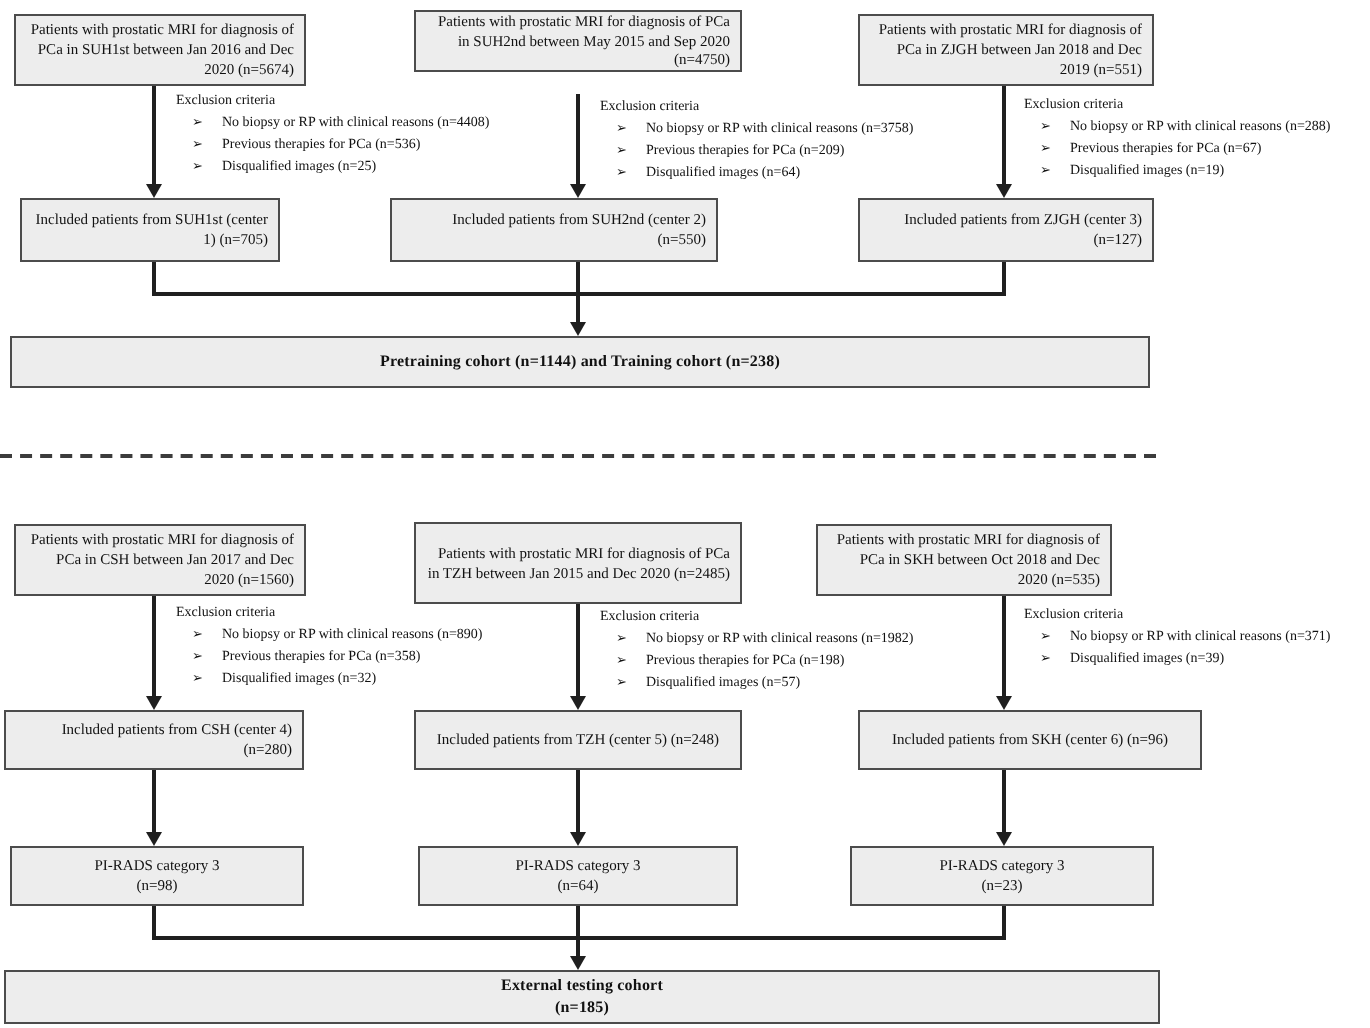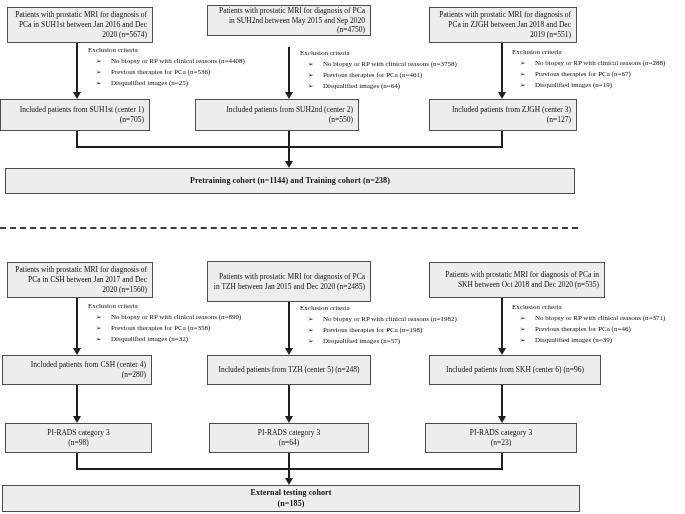--- a/index.html
+++ b/index.html
@@ -59,29 +59,29 @@
 
   <div class="box" style="left:7px;top:7px;width:146px;height:36px">Patients with prostatic MRI for diagnosis of PCa in SUH1st between Jan 2016 and Dec 2020 (n=5674)</div>
   <div class="vline" style="left:76px;top:43px;height:50px"></div>
   <div class="arrowhead" style="left:73px;top:92px"></div>
   <div class="excl" style="left:88px;top:45px">
     <div>Exclusion criteria</div>
     <div class="excl-item"><span class="bullet">➢</span><span>No biopsy or RP with clinical reasons (n=4408)</span></div>
     <div class="excl-item"><span class="bullet">➢</span><span>Previous therapies for PCa (n=536)</span></div>
     <div class="excl-item"><span class="bullet">➢</span><span>Disqualified images (n=25)</span></div>
   </div>
-  <div class="box" style="left:0;top:99px;width:150px;height:32px">Included patients from SUH1st (center 1) (n=705)</div>
+  <div class="box" style="left:10px;top:99px;width:130px;height:32px">Included patients from SUH1st (center 1) (n=705)</div>
 
   <div class="box" style="left:207px;top:5px;width:164px;height:31px">Patients with prostatic MRI for diagnosis of PCa in SUH2nd between May 2015 and Sep 2020 (n=4750)</div>
   <div class="vline" style="left:288px;top:47px;height:46px"></div>
   <div class="arrowhead" style="left:285px;top:92px"></div>
   <div class="excl" style="left:300px;top:48px">
     <div>Exclusion criteria</div>
     <div class="excl-item"><span class="bullet">➢</span><span>No biopsy or RP with clinical reasons (n=3758)</span></div>
-    <div class="excl-item"><span class="bullet">➢</span><span>Previous therapies for PCa (n=461)</span></div>
+    <div class="excl-item"><span class="bullet">➢</span><span>Previous therapies for PCa (n=209)</span></div>
     <div class="excl-item"><span class="bullet">➢</span><span>Disqualified images (n=64)</span></div>
   </div>
   <div class="box" style="left:195px;top:99px;width:164px;height:32px">Included patients from SUH2nd (center 2) (n=550)</div>
 
   <div class="box" style="left:429px;top:7px;width:148px;height:36px">Patients with prostatic MRI for diagnosis of PCa in ZJGH between Jan 2018 and Dec 2019 (n=551)</div>
   <div class="vline" style="left:501px;top:43px;height:50px"></div>
   <div class="arrowhead" style="left:498px;top:92px"></div>
   <div class="excl" style="left:512px;top:47px">
     <div>Exclusion criteria</div>
     <div class="excl-item"><span class="bullet">➢</span><span>No biopsy or RP with clinical reasons (n=288)</span></div>
@@ -128,27 +128,26 @@
     <div class="excl-item"><span class="bullet">➢</span><span>Disqualified images (n=57)</span></div>
   </div>
   <div class="box" style="left:207px;top:355px;width:164px;height:30px">Included patients from TZH (center 5) (n=248)</div>
   <div class="vline" style="left:288px;top:385px;height:32px"></div>
   <div class="arrowhead" style="left:285px;top:416px"></div>
   <div class="box two-line" style="left:209px;top:423px;width:160px;height:30px">
     <span>PI-RADS category 3</span>
     <span>(n=64)</span>
   </div>
 
-  <div class="box" style="left:429px;top:262px;width:176px;height:36px">Patients with prostatic MRI for diagnosis of PCa in SKH between Oct 2018 and Dec 2020 (n=535)</div>
+  <div class="box" style="left:408px;top:262px;width:148px;height:36px">Patients with prostatic MRI for diagnosis of PCa in SKH between Oct 2018 and Dec 2020 (n=535)</div>
   <div class="vline" style="left:501px;top:298px;height:51px"></div>
   <div class="arrowhead" style="left:498px;top:348px"></div>
   <div class="excl" style="left:512px;top:302px">
     <div>Exclusion criteria</div>
     <div class="excl-item"><span class="bullet">➢</span><span>No biopsy or RP with clinical reasons (n=371)</span></div>
-    <div class="excl-item"><span class="bullet">➢</span><span>Previous therapies for PCa (n=46)</span></div>
     <div class="excl-item"><span class="bullet">➢</span><span>Disqualified images (n=39)</span></div>
   </div>
   <div class="box" style="left:429px;top:355px;width:172px;height:30px">Included patients from SKH (center 6) (n=96)</div>
   <div class="vline" style="left:501px;top:385px;height:32px"></div>
   <div class="arrowhead" style="left:498px;top:416px"></div>
   <div class="box two-line" style="left:425px;top:423px;width:152px;height:30px">
     <span>PI-RADS category 3</span>
     <span>(n=23)</span>
   </div>
 

